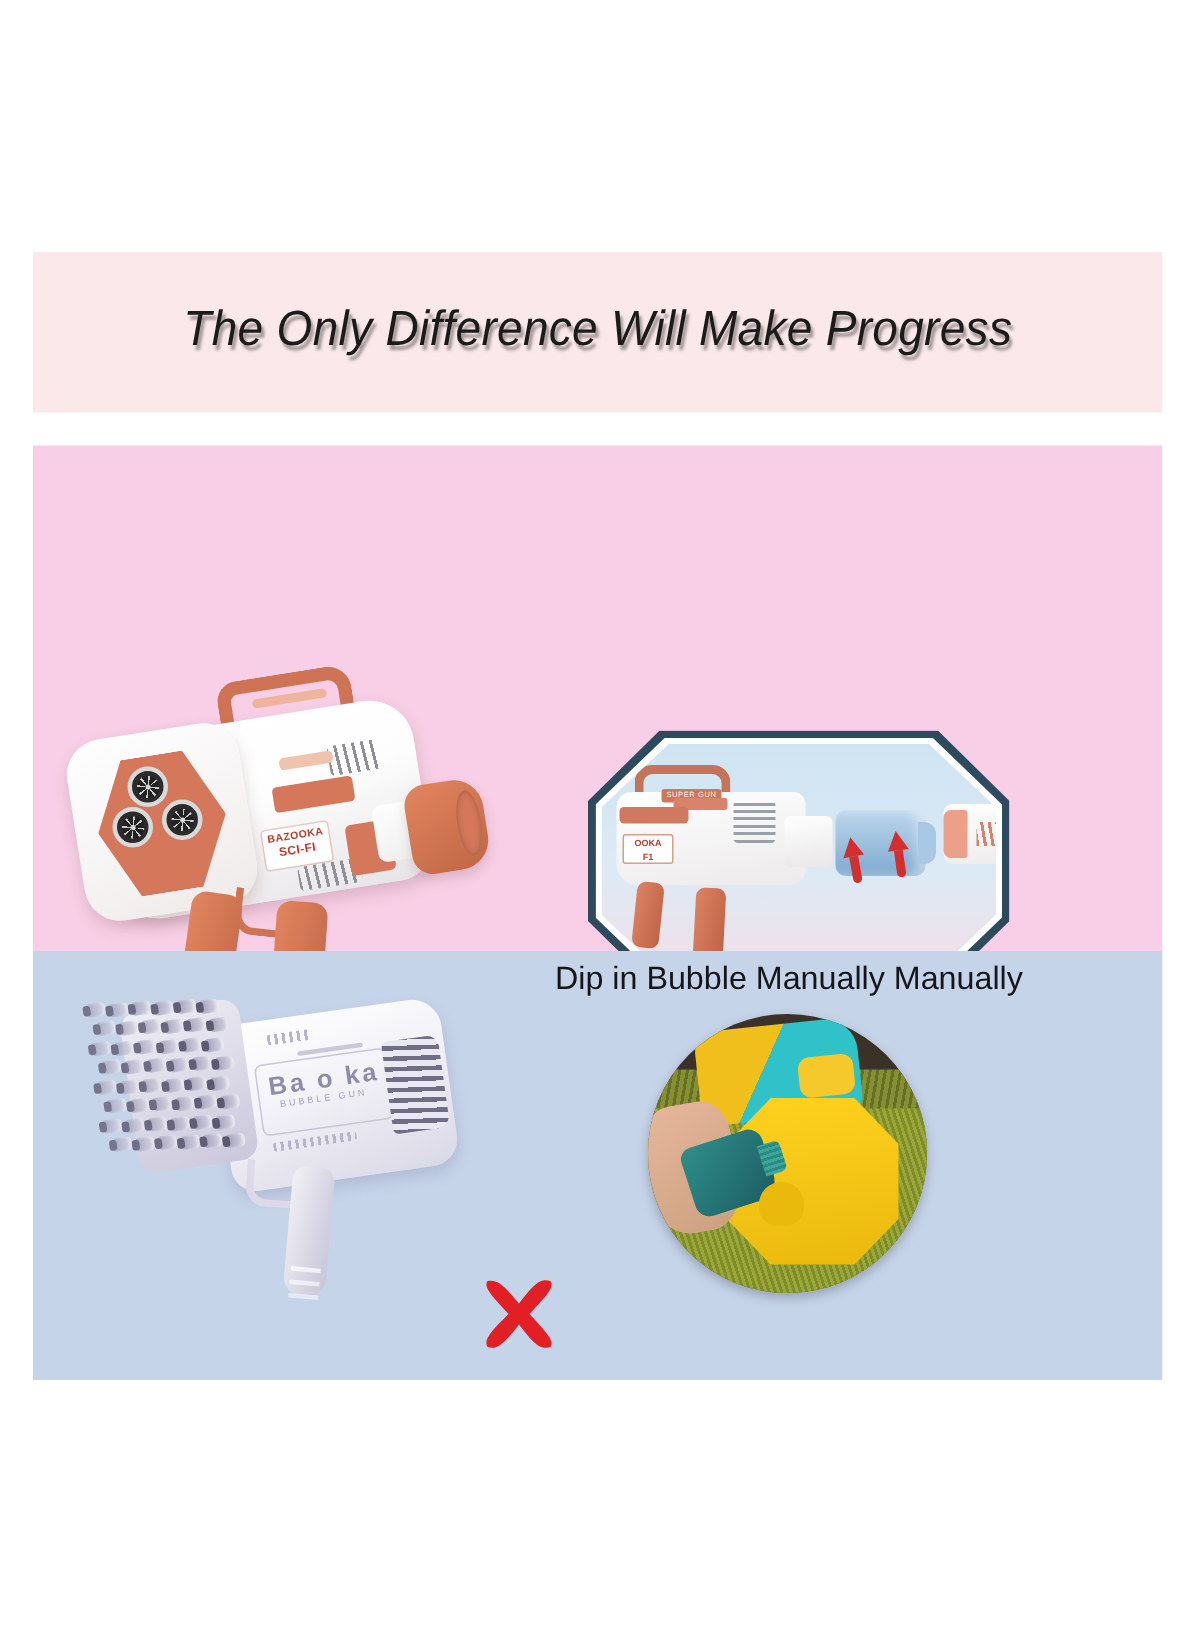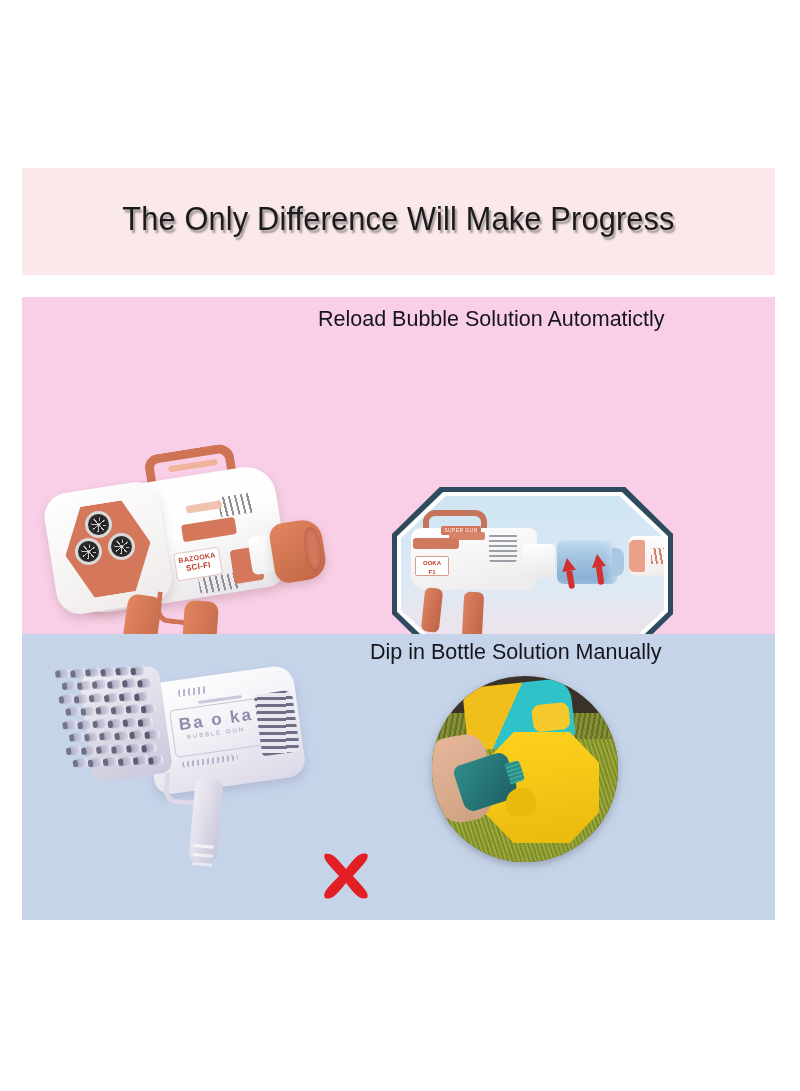--- a/index.html
+++ b/index.html
@@ -24,20 +24,21 @@
     height: 752px;
     overflow: hidden;
   }
 
   
   .band-title {
     position: absolute;
     left: 0; top: 0;
     width: 100%; height: 107px;
     background: #fae8ea;
+    font-style: italic;
   }
   .headline {
     position: absolute;
     left: 0;
     top: 32px;
     width: 100%;
     text-align: center;
     font-family: "Liberation Sans Narrow", "Liberation Sans", sans-serif;
     font-size: 33px;
     font-weight: 400;
@@ -550,21 +551,20 @@
       <div class="ga-label">BAZOOKA<div style="font-size: 8px; margin-top: 1px;">SCI-FI</div></div>
       <div class="ga-vent ga-v2"></div>
       <div class="ga-stripe ga-s2"></div>
       <div class="ga-neck"></div>
       <div class="ga-muzzle"></div>
       <div class="ga-trig"></div>
       <div class="ga-grip ga-g1"></div>
       <div class="ga-grip ga-g2"></div>
     </div>
 
-    <div class="sub-head" style="left:296px; top:10px;">Reload Bubble Solution Automatictly</div>
 
     <div class="octa">
       <div class="octa-in">
         <div class="octa-ph">
           <div class="mg-handle"></div>
           <div class="mg-body"></div>
           <div class="mg-lbl">SUPER GUN</div>
           <div class="mg-red3"></div>
           <div class="mg-red1"></div>
           <div class="mg-red2">OOKA<div style="font-size: 6px;">F1</div></div>
@@ -649,21 +649,21 @@
           <div class="tube" style="left: 20px; top: 92.5px; opacity: 0.77;"></div>
           <div class="tube" style="left: 35px; top: 94px; opacity: 0.81;"></div>
           <div class="tube" style="left: 50px; top: 95.5px; opacity: 0.86;"></div>
           <div class="tube" style="left: 65px; top: 97px; opacity: 0.91;"></div>
           <div class="tube" style="left: 80px; top: 98.5px; opacity: 0.95;"></div>
         </div>
       <div class="gb-trig"></div>
       <div class="gb-grip"></div>
     </div>
 
-    <div class="sub-head" style="left:348px; top:6px;">Dip in Bottle Solution Manually</div>
+    <div class="sub-head" style="left:348px; top:6px;">Dip in Bubble Manually Manually</div>
 
     <div class="circ">
       <div class="c-grass2"></div>
       <div class="c-grass"></div>
       <div class="c-toy"></div>
       <div class="c-tray"></div>
       <div class="c-hand"></div>
       <div class="c-bottle"></div>
       <div class="c-pour"></div>
     </div>

